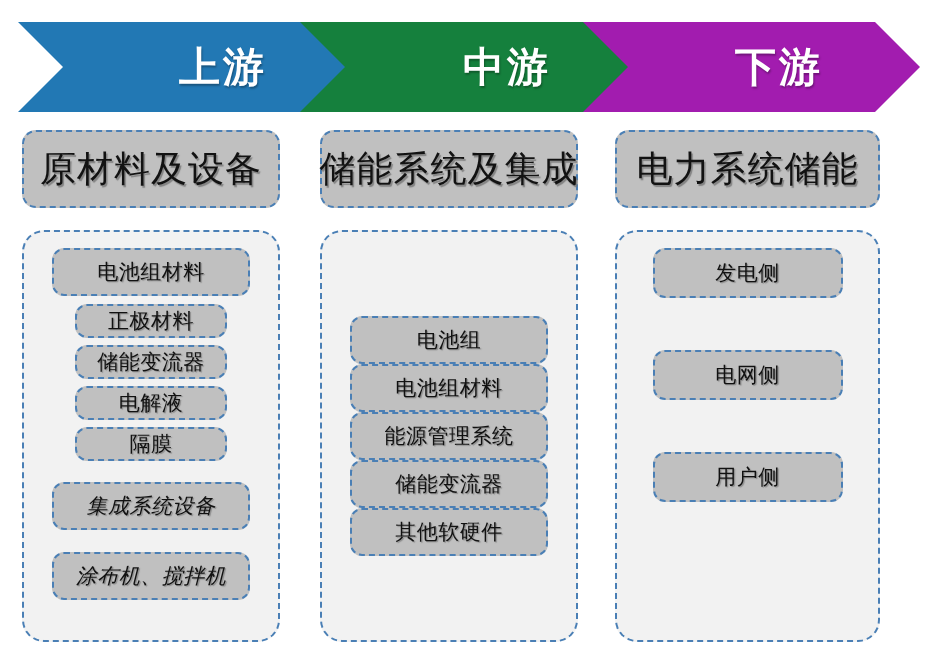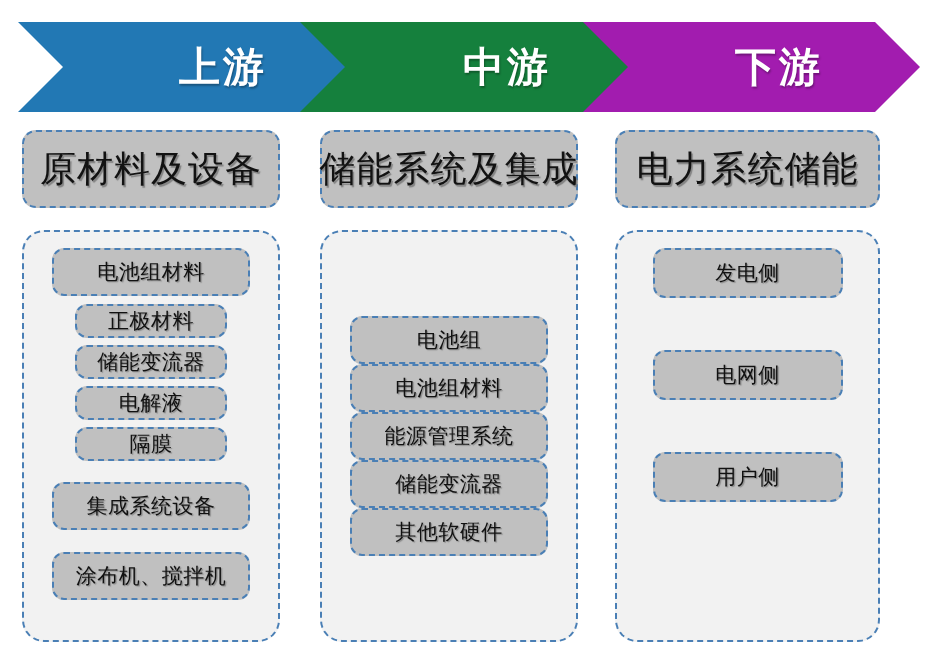--- a/index.html
+++ b/index.html
@@ -143,21 +143,21 @@
   .col-1 .item.wide {
     width: 198px;
     height: 48px;
     margin-bottom: 8px;
   }
   .col-1 .item.sub {
     width: 152px;
     height: 34px;
     margin-bottom: 7px;
   }
-  .col-1 .item.spaced-top { margin-top: 14px; }
+  .col-1 .item.spaced-top { margin-top: 14px; font-style: italic; }
 
   
   .col-2 .item {
     width: 198px;
     height: 48px;
   }
 
   
   .col-3 .item {
     width: 190px;

